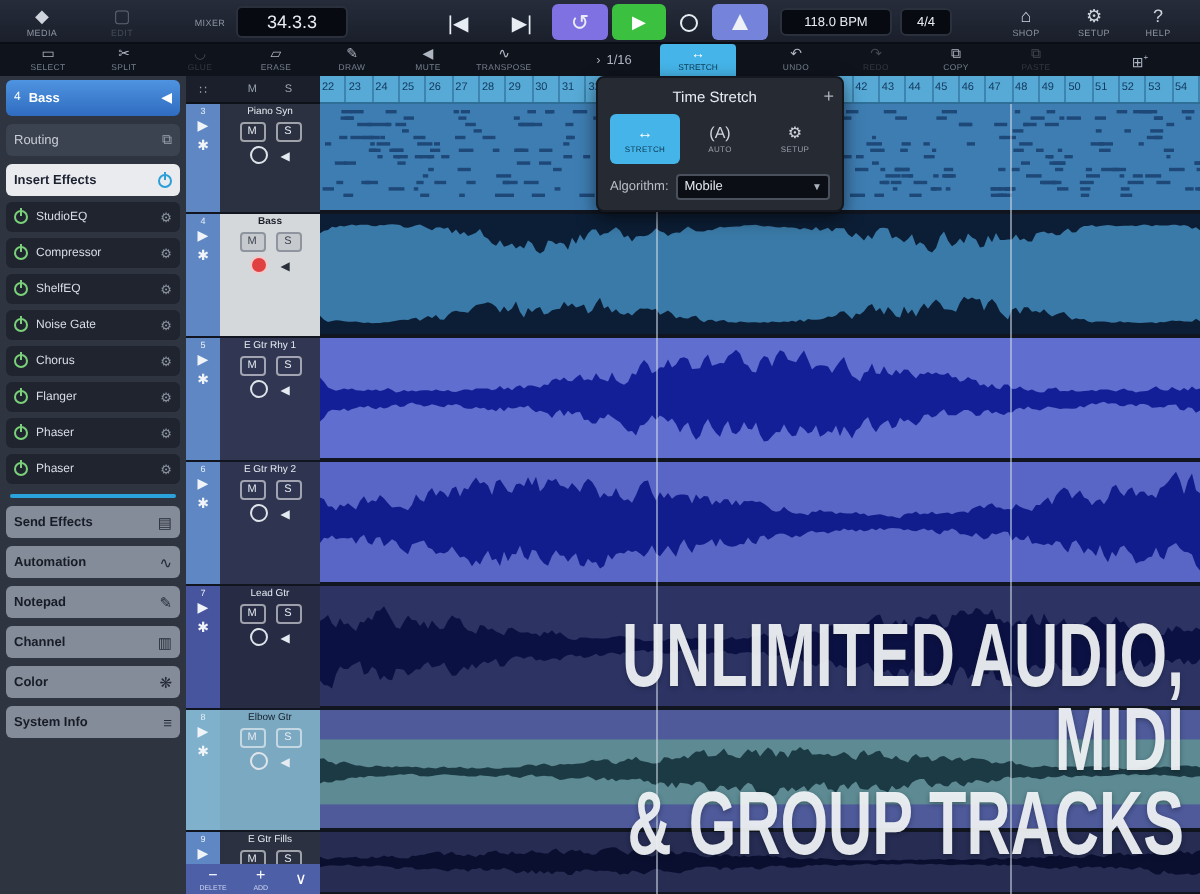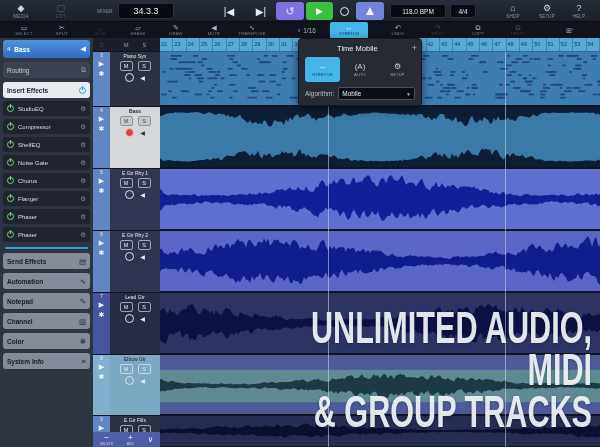--- a/index.html
+++ b/index.html
@@ -853,21 +853,21 @@
     <div class="vline vl1"></div>
     <div class="vline vl2"></div>
     <div class="overlay">
       <div>UNLIMITED AUDIO, MIDI</div>
       <div>&amp; GROUP TRACKS</div>
     </div>
   </div>
 
   <div class="popup">
     <div class="pop-title">
-      <span class="t">Time Mobile</span>
+      <span class="t">Time Stretch</span>
       <span class="pin">+</span>
     </div>
     <div class="modes">
       <div class="mode active">
         <span class="ic">↔</span>
         <span class="lb">STRETCH</span>
       </div>
       <div class="mode">
         <span class="ic">(A)</span>
         <span class="lb">AUTO</span>

